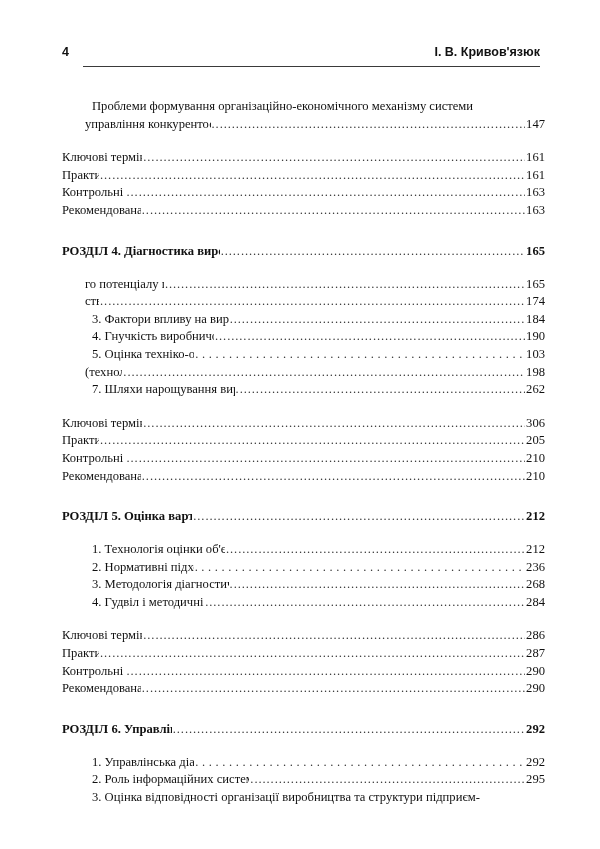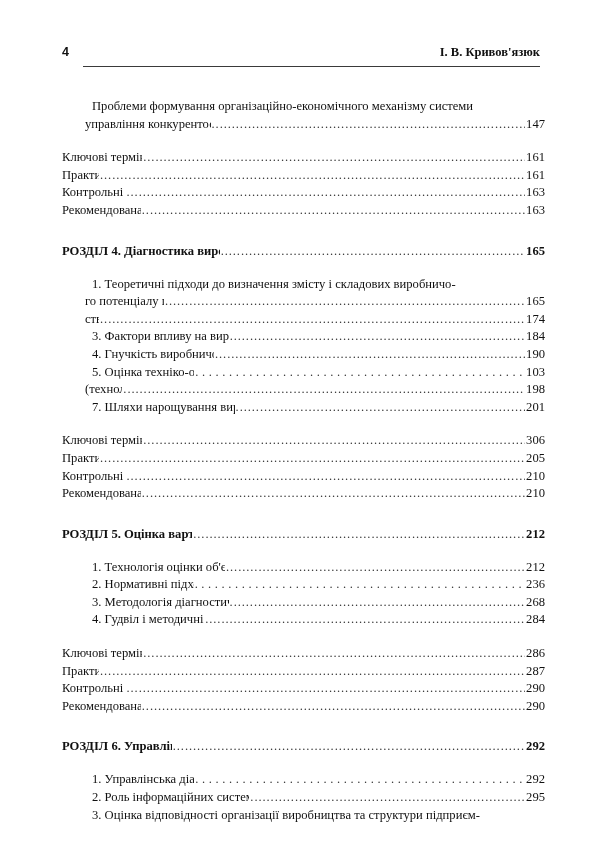--- a/index.html
+++ b/index.html
@@ -41,21 +41,21 @@
     font-family: "Liberation Sans", "DejaVu Sans", sans-serif;
     font-weight: bold;
     font-size: 12.5px;
     line-height: 16px;
     color: #111;
   }
   .author {
     position: absolute;
     right: 0;
     top: 0;
-    font-family: Liberation Serif, serif;
+    font-family: Liberation Sans, sans-serif;
     font-weight: bold;
     font-size: 12.5px;
     line-height: 16px;
     color: #111;
     white-space: nowrap;
   }
   .head-rule {
     position: absolute;
     left: 83px;
     top: 66px;
@@ -202,21 +202,20 @@
 
     <div class="entry chapter flat">
       <span class="label">РОЗДІЛ 4. Діагностика виробничогопотенціалу підприємства</span>
       <span class="leader"></span>
       <span class="page-no">165</span>
     </div>
 
     <div class="gap-md"></div>
 
     <div class="sub-wrap">
-      <span class="first-line">1. Теоретичні підходи до визначення змісту і складових виробничо-</span>
       <div class="entry cont">
         <span class="label">го потенціалу підприємства</span>
         <span class="leader"></span>
         <span class="page-no">165</span>
       </div>
     </div>
 
     <div class="sub-wrap">
       <div class="entry cont">
         <span class="label">ства</span>
@@ -247,21 +246,21 @@
       <div class="entry cont">
         <span class="label">(технології)</span>
         <span class="leader"></span>
         <span class="page-no">198</span>
       </div>
     </div>
 
     <div class="entry sub">
       <span class="label">7. Шляхи нарощування виробничого потенціалу підприємства</span>
       <span class="leader"></span>
-      <span class="page-no">201</span>
+      <span class="page-no">262</span>
     </div>
 
     <div class="gap-md"></div>
 
     <div class="entry flat">
       <span class="label">Ключові терміни і поняття</span>
       <span class="leader"></span>
       <span class="page-no">306</span>
     </div>
     <div class="entry flat">

